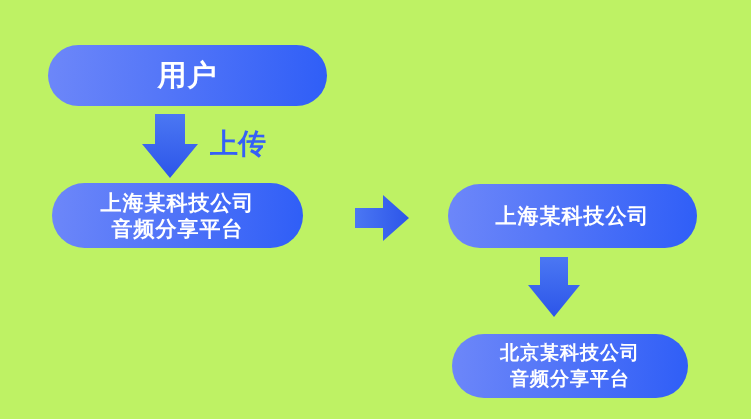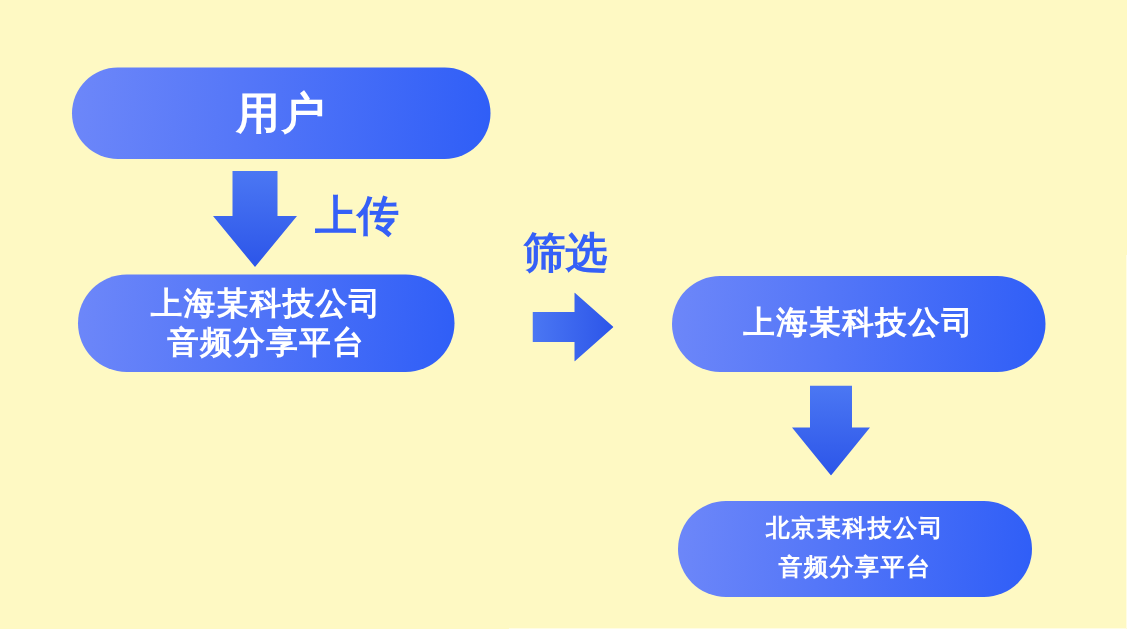--- a/index.html
+++ b/index.html
@@ -5,21 +5,21 @@
   html, body {
     margin: 0;
     padding: 0;
     background: #ffffff;
     font-family: "Liberation Sans", "DejaVu Sans", sans-serif;
   }
   .stage {
     position: relative;
     width: 751px;
     height: 419px;
-    background: #fef9c3;
+    background: #bef264;
     overflow: hidden;
   }
   .node {
     position: absolute;
     background: linear-gradient(95deg, #6d87f9 0%, #5577f8 40%, #2f5ef7 100%);
     color: #ffffff;
     font-weight: bold;
     display: flex;
     flex-direction: column;
     align-items: center;
@@ -45,21 +45,21 @@
   }
   #node-shanghai-open {
     left: 448px; top: 184px; width: 249px; height: 64px;
     border-radius: 32px;
     font-size: 21px;
     line-height: 26px;
   }
   #node-beijing-audio {
     left: 452px; top: 334px; width: 236px; height: 64px;
     border-radius: 32px;
-    font-size: 16px;
+    font-size: 19px;
     line-height: 26px;
   }
   .edge-label {
     position: absolute;
     color: #3560f7;
     font-weight: bold;
     font-size: 28px;
     white-space: nowrap;
   }
   #label-upload { left: 210px; top: 125px; text-align: right; }
@@ -88,21 +88,20 @@
     </defs>
     <polygon points="13,0 43,0 43,30 56,30 28,64 0,30 13,30" fill="url(#g-down1)"></polygon>
   </svg>
   <div class="edge-label" id="label-upload">上传</div>
 
   <div class="node" id="node-shanghai-audio">
     <span class="l">上海某科技公司</span>
     <span class="l">音频分享平台</span>
   </div>
 
-  <div class="edge-label" id="label-filter">筛选</div>
   <svg class="arrow" id="arrow-filter" width="54" height="46" viewBox="0 0 54 46">
     <defs>
       <linearGradient id="g-right" x1="0" y1="0" x2="1" y2="0">
         <stop offset="0" stop-color="#4b77f3"></stop>
         <stop offset="1" stop-color="#2c55e9"></stop>
       </linearGradient>
     </defs>
     <polygon points="0,13 28,13 28,0 54,23 28,46 28,33 0,33" fill="url(#g-right)"></polygon>
   </svg>
 

